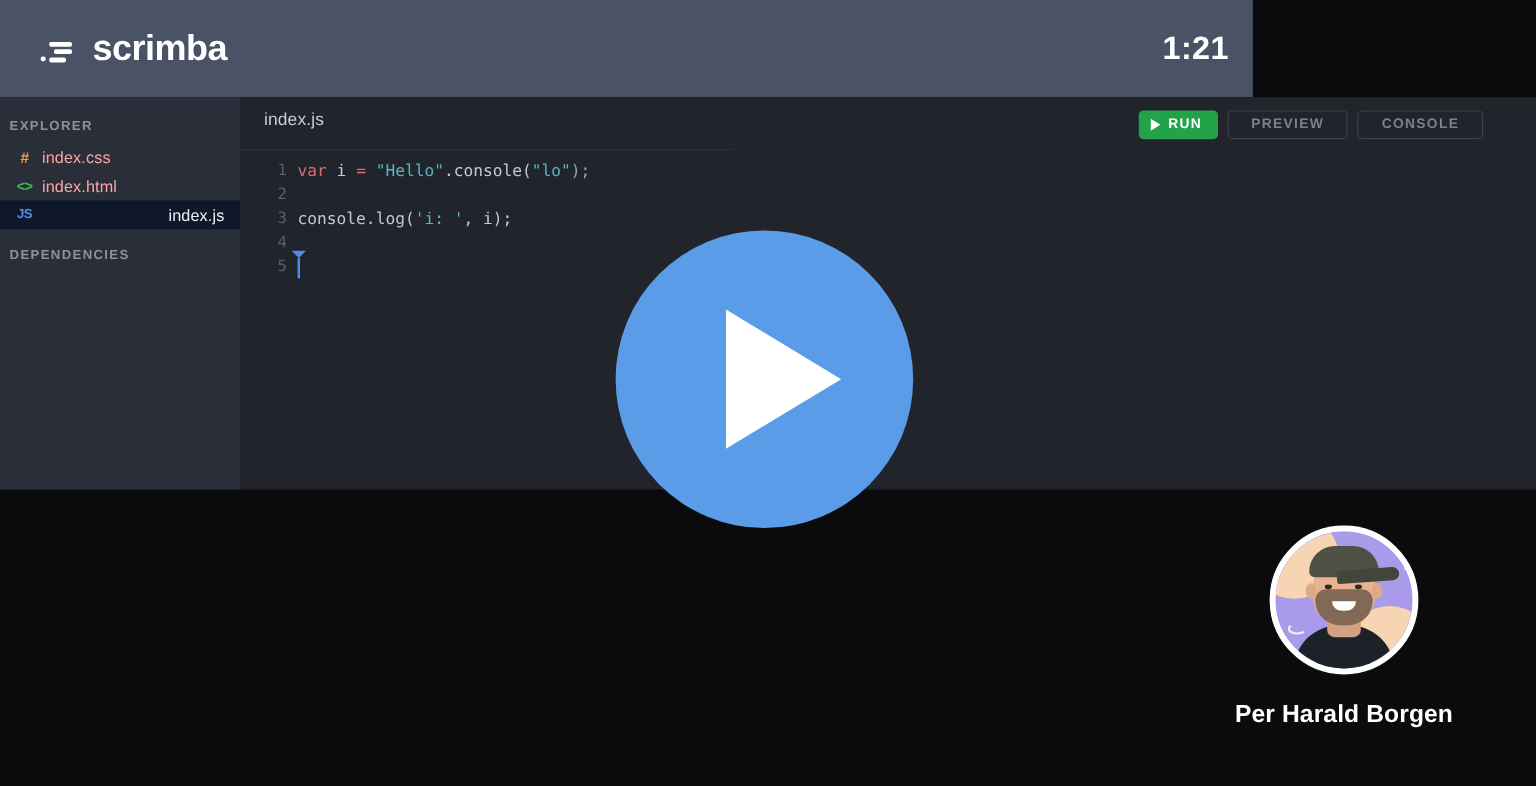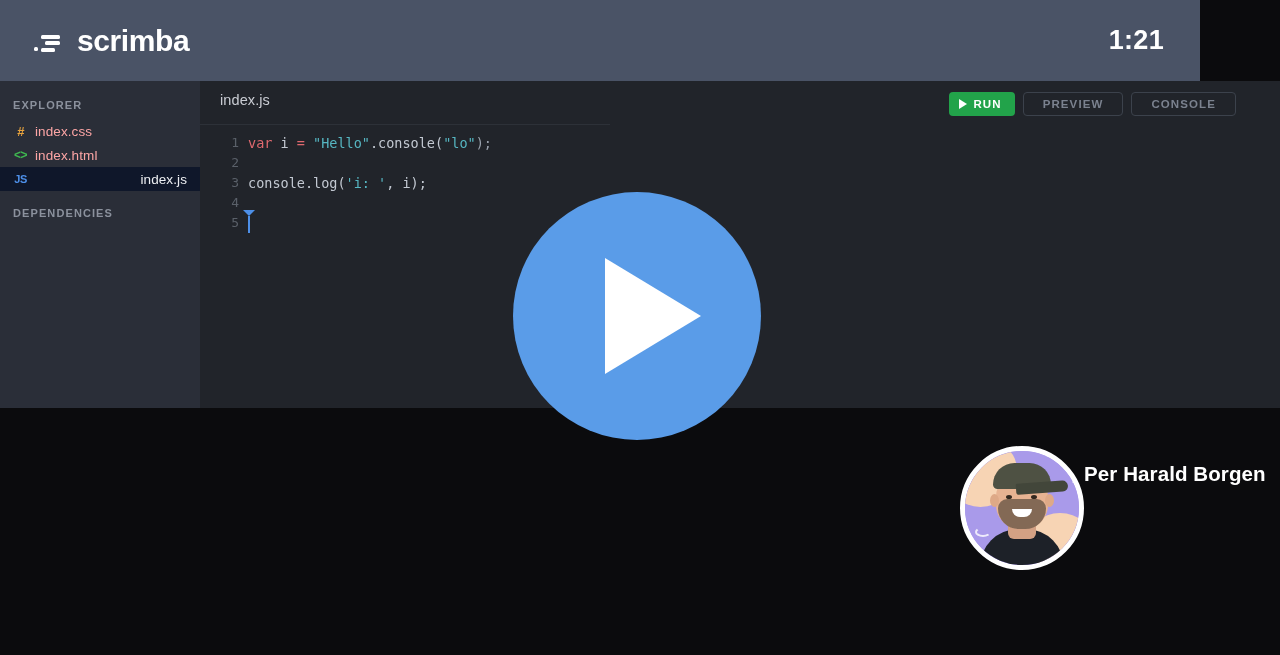--- a/index.html
+++ b/index.html
@@ -16,27 +16,27 @@
     position: relative;
     width: 1280px;
     height: 655px;
     background: #0b0b0d;
   }
 
   
   .header {
     position: absolute;
     top: 0; left: 0;
-    width: 1200px;
+    width: 1044px;
     height: 81px;
     background: #4a5366;
     display: flex;
     align-items: center;
     justify-content: space-between;
-    padding: 0 36px 0 34px;
+    padding: 0 20px 0 34px;
   }
 
   .brand {
     display: flex;
     align-items: center;
     gap: 13px;
   }
 
   .brand-mark {
     position: relative;
@@ -77,21 +77,21 @@
     height: 327px;
     background: #2a2e38;
     padding-top: 10px;
   }
 
   .section-label {
     color: #8b919d;
     font-size: 11px;
     font-weight: 700;
     letter-spacing: 1.1px;
-    padding: 0 13px;
+    padding: 0 8px;
     height: 28px;
     line-height: 28px;
     text-transform: uppercase;
   }
 
   .file-row {
     height: 24px;
     display: flex;
     align-items: center;
     gap: 7px;
@@ -278,25 +278,26 @@
     border-left: 96px solid #ffffff;
     border-top: 58px solid transparent;
     border-bottom: 58px solid transparent;
     margin-left: 32px;
   }
 
   
   .presenter {
     position: absolute;
     right: 0;
-    bottom: 0;
+    bottom: 8px;
     width: 320px;
     height: 215px;
     display: flex;
-    flex-direction: row;
+    flex-direction: column;
+    align-items: center;
     z-index: 20;
   }
 
   .avatar {
     width: 124px;
     height: 124px;
     border-radius: 50%;
     border: 5px solid #ffffff;
     overflow: hidden;
     position: relative;

